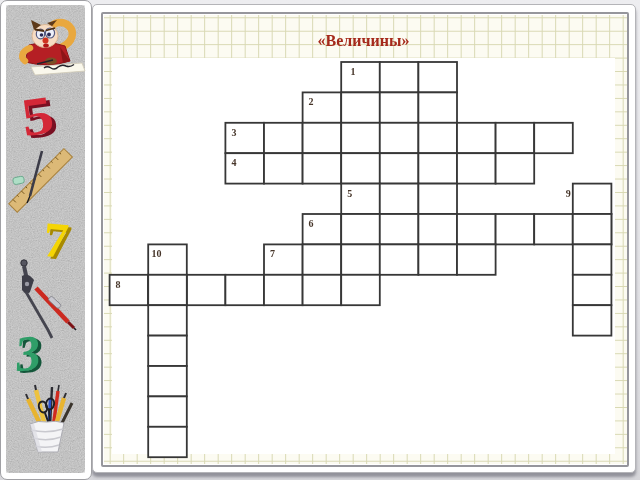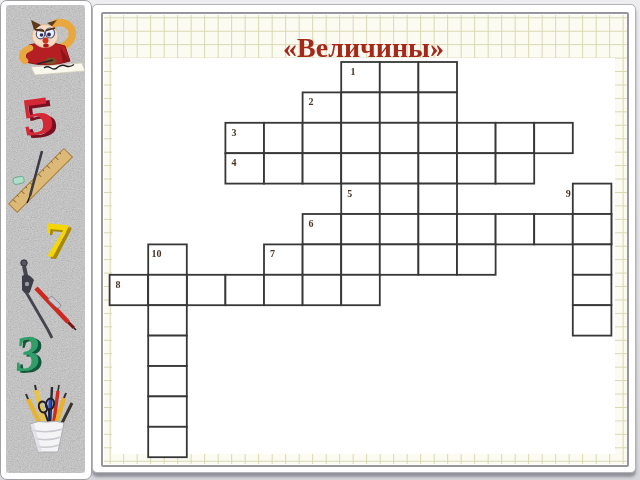--- a/index.html
+++ b/index.html
@@ -19,21 +19,21 @@
 
 <div class="abs" style="left:103.5px;top:14.5px;width:523px;height:449.5px;
   background-color:#fcfbf2;
   background-image:linear-gradient(to right,#d8d8b2 1px,transparent 1px),
                    linear-gradient(to bottom,#d8d8b2 1px,transparent 1px);
   background-size:13.5px 13.45px;background-position:5.7px 2.3px;"></div>
 
 <div class="abs" style="left:111.5px;top:57.5px;width:503px;height:396.5px;background:#ffffff;"></div>
 
 <div class="abs" style="left:103px;top:32px;width:521px;text-align:center;
-  font-family:'Liberation Serif',serif;font-size:28px;font-weight:bold;color:#a5291b;">«Величины»</div>
+  font-family:'Liberation Serif',serif;font-size:16px;font-weight:bold;color:#a5291b;">«Величины»</div>
 
 <svg class="abs" style="left:0;top:0;" width="640" height="480" viewBox="0 0 640 480">
 <g id="xword" fill="#ffffff" stroke="#373737" stroke-width="1.8">
 
 <g>
         <rect x="341.2" y="62.0" width="38.6" height="30.4"></rect>
         <rect x="379.8" y="62.0" width="38.6" height="30.4"></rect>
         <rect x="418.4" y="62.0" width="38.6" height="30.4"></rect>
       </g>
 

